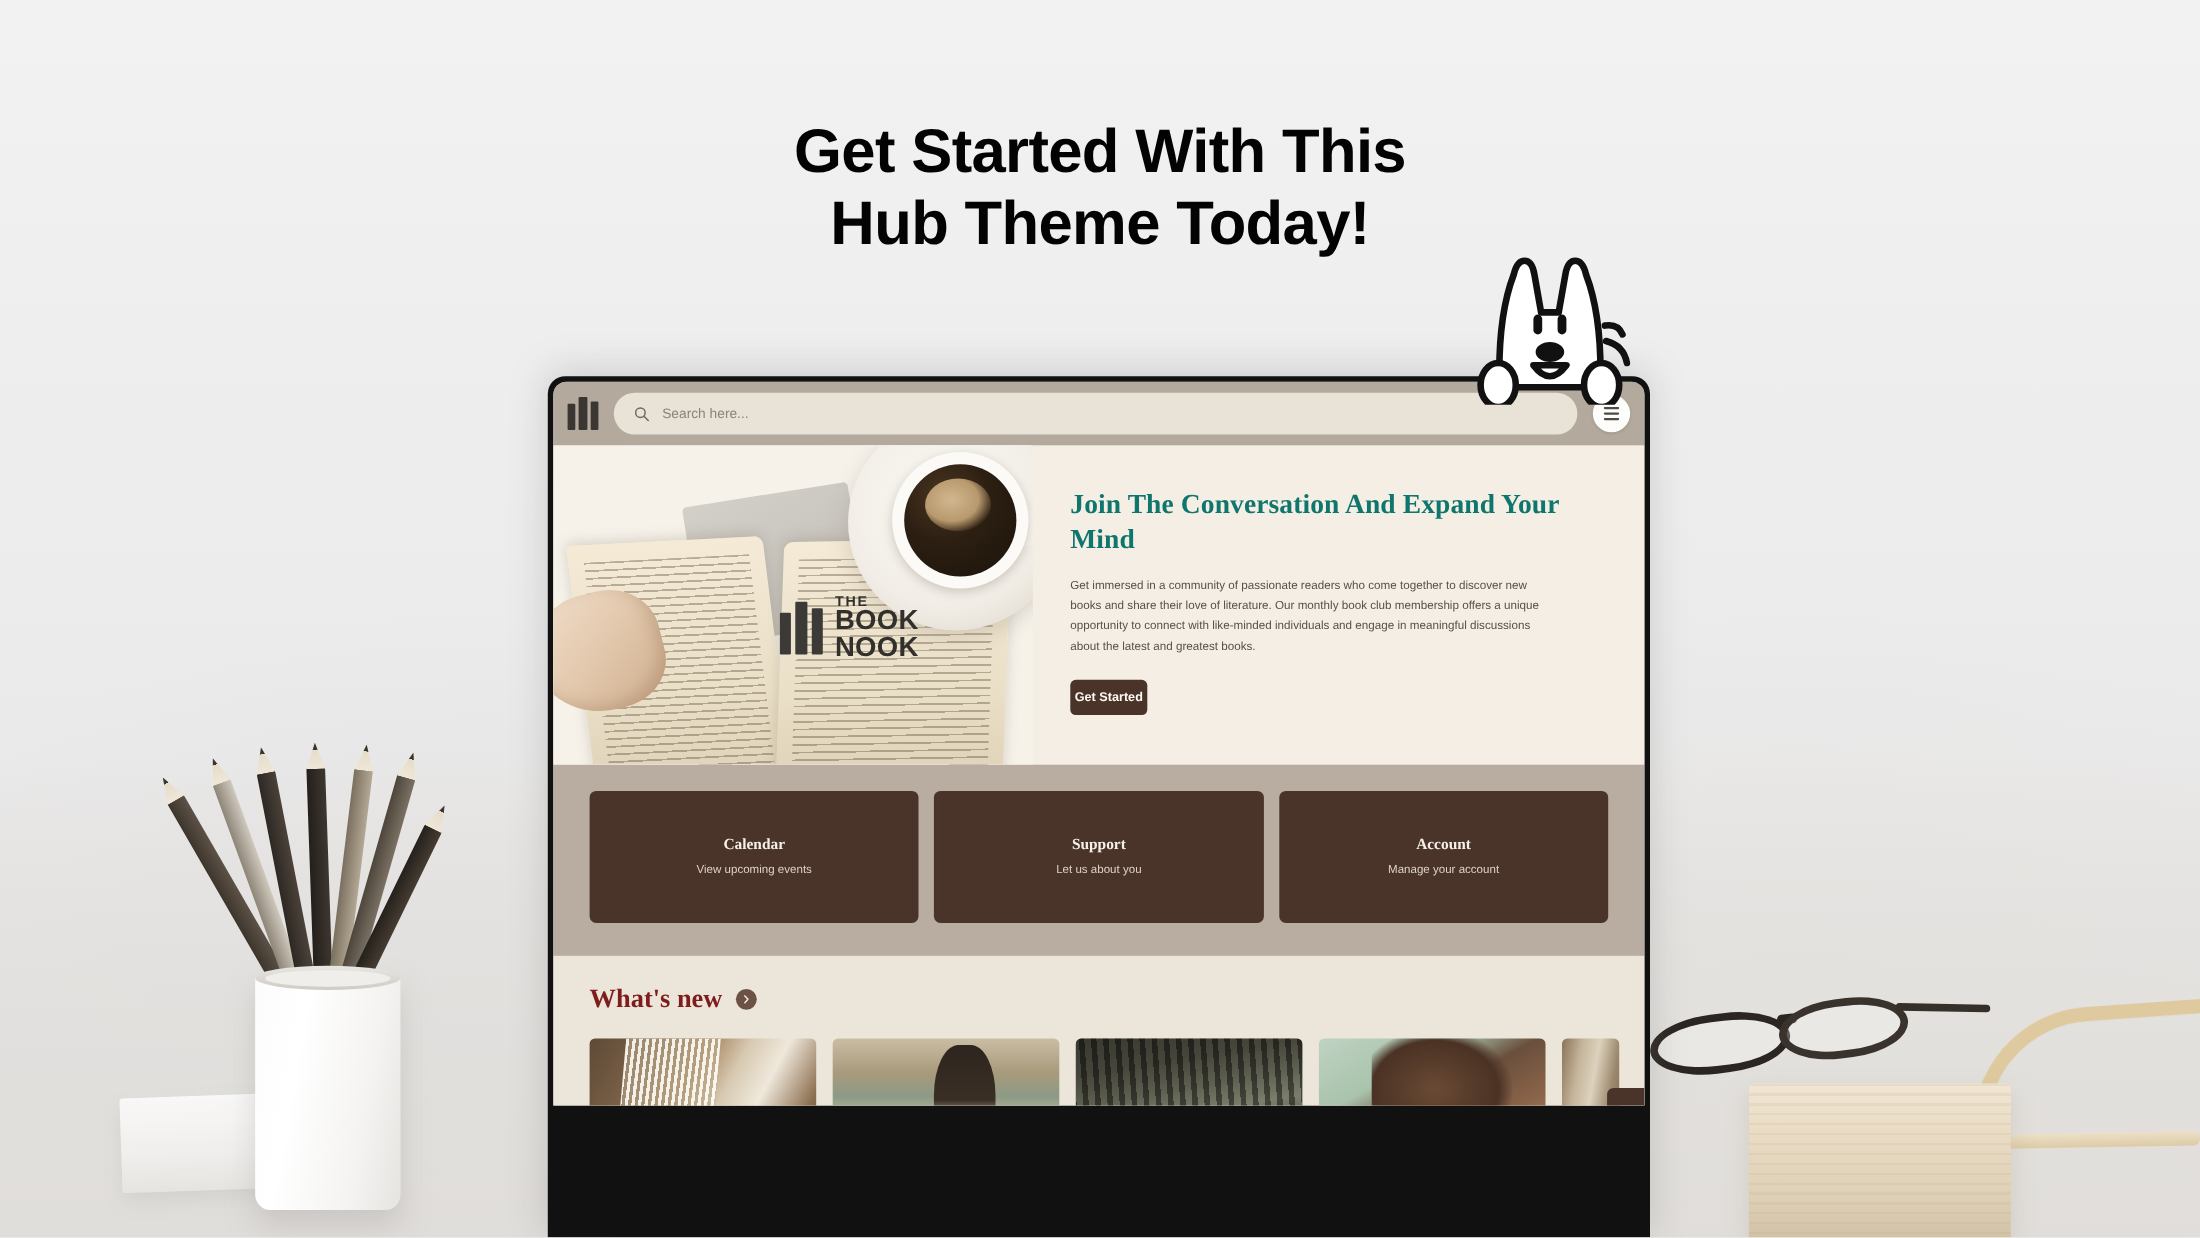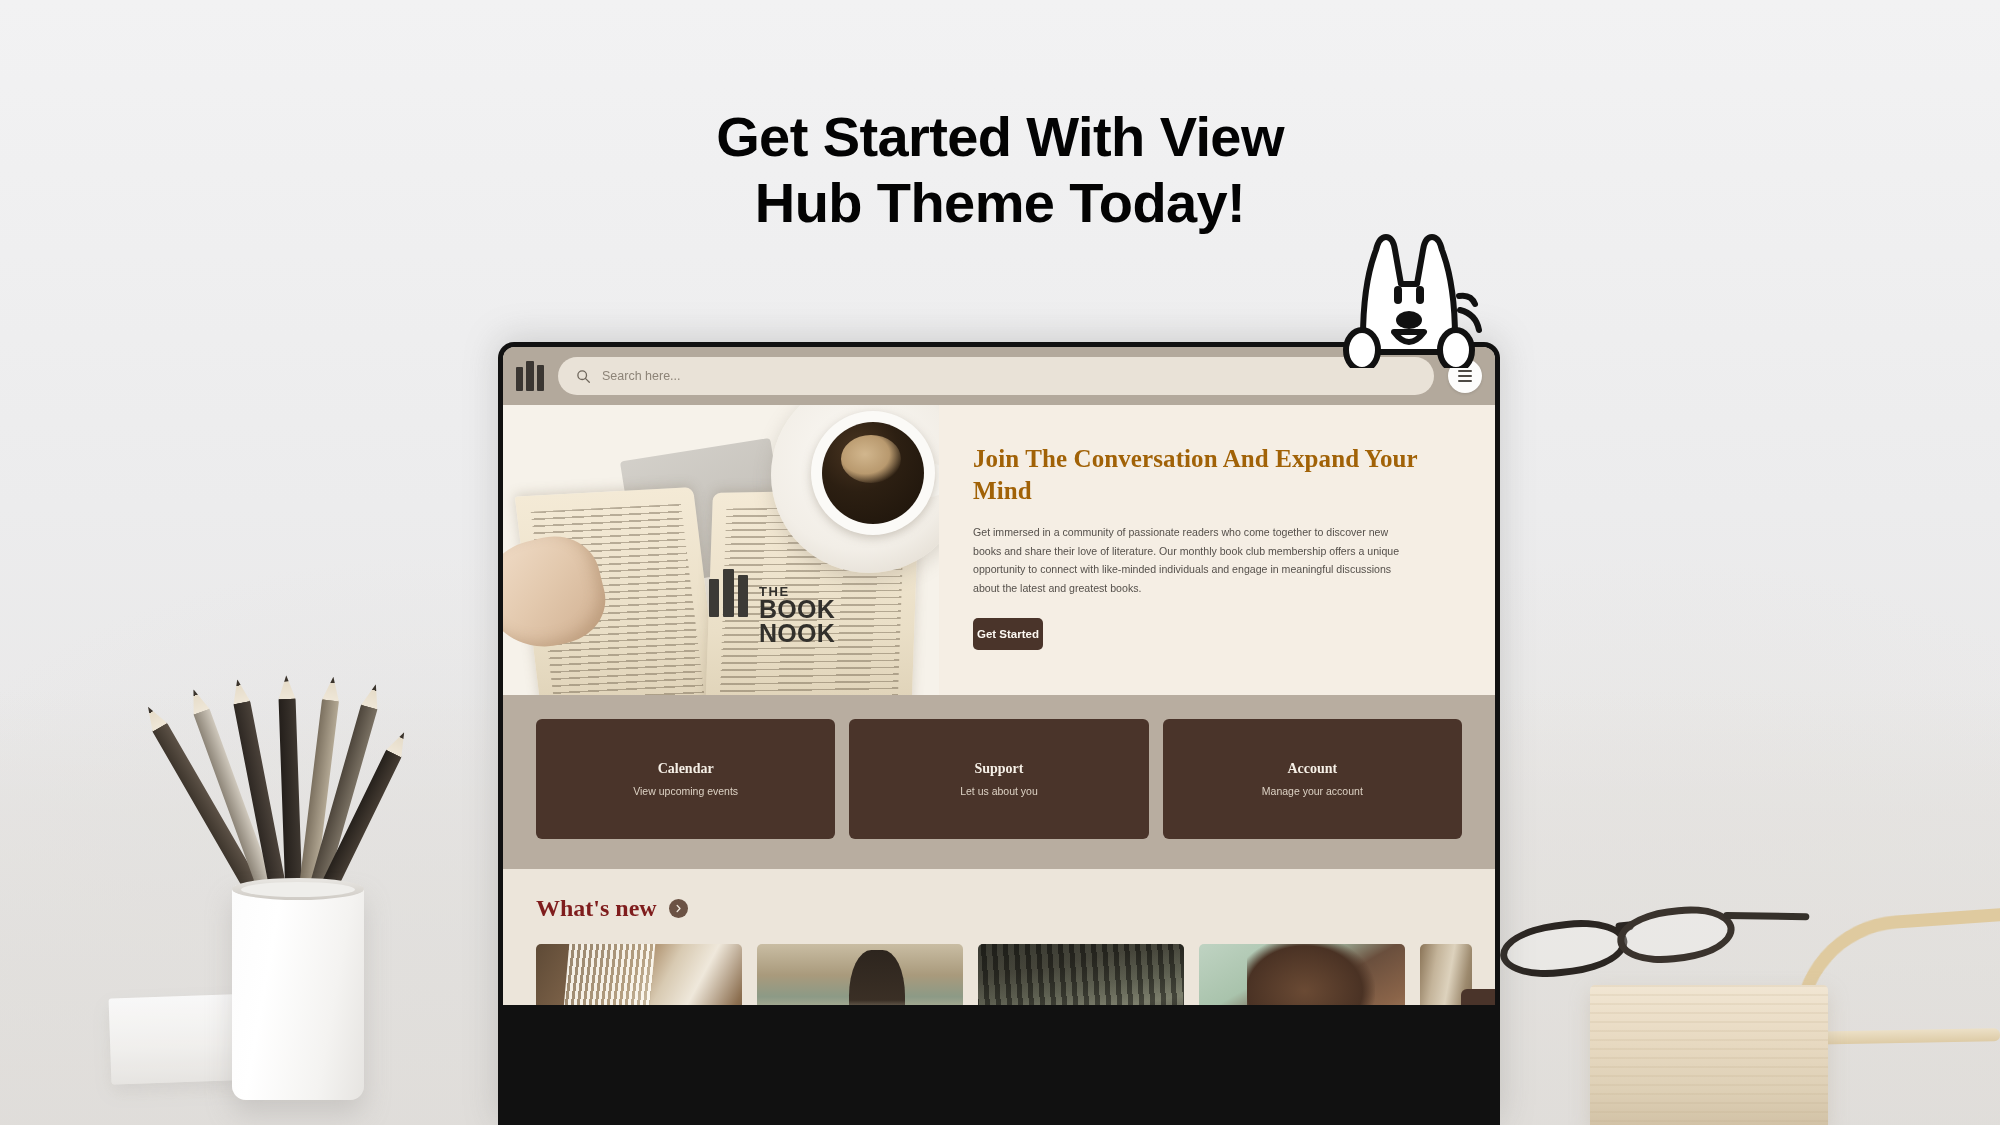--- a/index.html
+++ b/index.html
@@ -224,31 +224,31 @@
   .logo-overlay {
     position: absolute; left: 206px; top: 136px;
     display: flex; align-items: center; gap: 11px; z-index: 4;
   }
   .logo-bars { display:flex; align-items:flex-end; gap: 4px; }
   .logo-bars i { display:block; background:#3c3a36; border-radius:1px; }
   .logo-bars i:nth-child(1){ width:10px; height:38px; }
   .logo-bars i:nth-child(2){ width:11px; height:48px; }
   .logo-bars i:nth-child(3){ width:10px; height:42px; }
   .logo-words { line-height: 0.94; color:#32302c; font-weight: 700; letter-spacing: .3px; }
-  .logo-words .w1 { font-size: 13px; letter-spacing: 1.6px; margin-top: 45px; }
+  .logo-words .w1 { font-size: 13px; letter-spacing: 1.6px; }
   .logo-words .w2 { font-size: 25px; }
   .logo-words .w3 { font-size: 25px; }
 
   .hero-copy {
     flex: 1 1 auto; background: #f5eee4;
     padding: 38px 44px 0 34px;
   }
   .hero-title {
     font-family: "Liberation Serif", serif;
-    font-size: 25px; line-height: 1.26; font-weight: 700; color: #a16207;
+    font-size: 25px; line-height: 1.26; font-weight: 700; color: #0f766e;
     letter-spacing: .1px;
   }
   .hero-body {
     margin-top: 17px; font-size: 10.6px; line-height: 1.75; color: #55504b;
     max-width: 440px;
   }
   .cta {
     margin-top: 21px; display: inline-block;
     background: #4a342a; color: #fdf9f3;
     font-size: 11.5px; font-weight: 600;
@@ -345,21 +345,21 @@
     <div class="lens l"></div>
       <div class="bridge"></div>
       <div class="lens r"></div>
       <div class="temple"></div>
   </div>
   <div class="wood-handle"></div>
   <div class="wood-bar"></div>
   <div class="wood-block"></div>
 
   <div class="headline">
-    <div>Get Started With View</div>
+    <div>Get Started With This</div>
     <div>Hub Theme Today!</div>
   </div>
 
   <div class="mascot">
     <svg viewBox="0 0 160 140" width="160" height="140">
 
       <path d="M128 82 q16 4 19 20" stroke="#111" stroke-width="6" fill="none" stroke-linecap="round"></path>
       <path d="M127 68 q12 -2 16 8" stroke="#111" stroke-width="6" fill="none" stroke-linecap="round"></path>
 
       <path d="M31 124 L31 110 Q31 56 44 22 Q47 9 54 9 Q61 9 63 22 L69 56 L85 56 L91 22 Q93 9 100 9 Q107 9 110 22 Q123 56 123 110 L123 124 Z" fill="#fff" stroke="#111" stroke-width="6" stroke-linejoin="round"></path>

